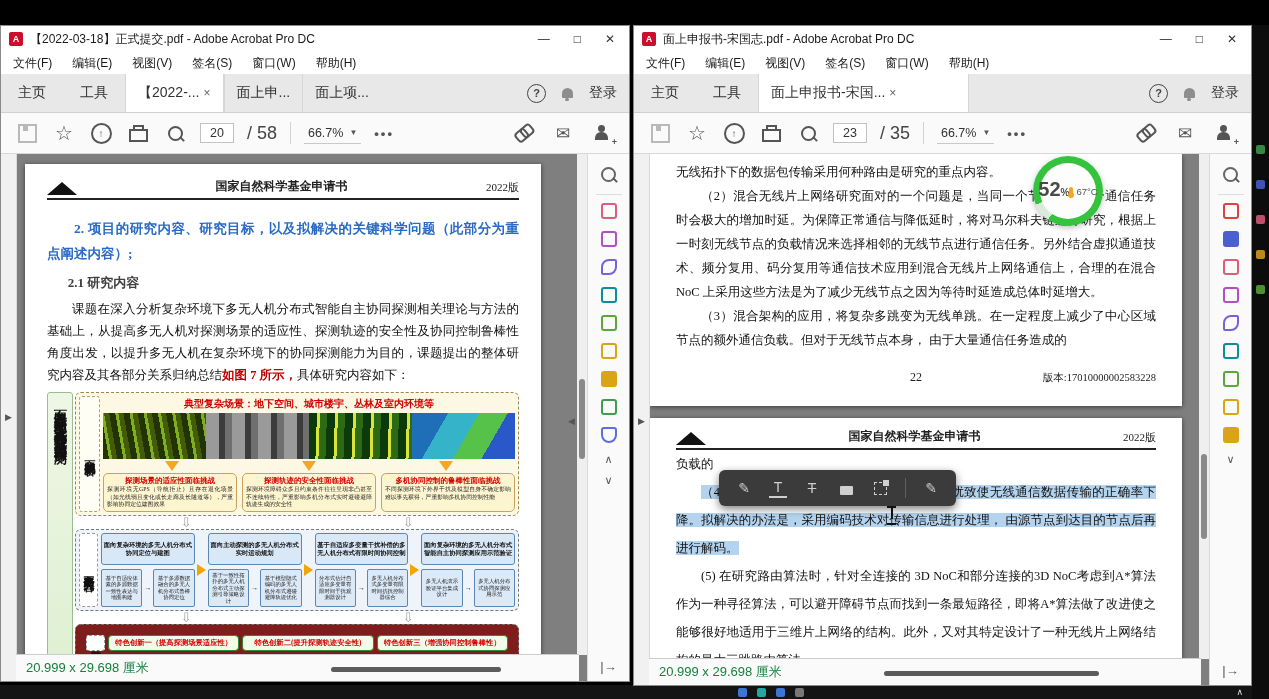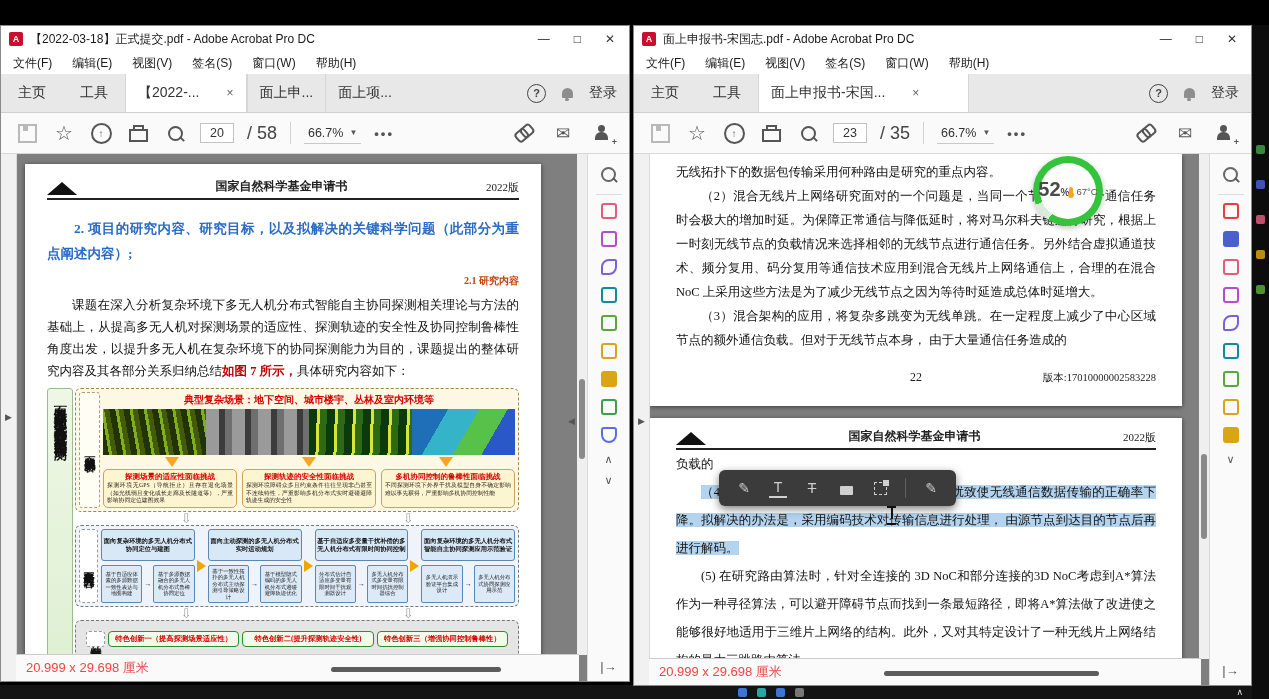--- a/index.html
+++ b/index.html
@@ -19,21 +19,21 @@
   .winbtns span{cursor:default;}
 
   
   .menubar{height:22px;display:flex;align-items:center;gap:20px;padding:0 12px;font-size:12px;
            color:#1a1a1a;background:#fff;flex:0 0 auto;}
 
   
   .tabbar{height:38px;background:#e8e8e8;display:flex;align-items:stretch;font-size:14px;color:#333;
           border-bottom:1px solid #cfcfcf;flex:0 0 auto;}
   .tbtn{padding:0 17px;display:flex;align-items:center;}
-  .dtab{padding:0 12px;display:flex;align-items:center;gap:27px;border-left:1px solid #d6d6d6;}
+  .dtab{padding:0 12px;display:flex;align-items:center;gap:4px;border-left:1px solid #d6d6d6;}
   .dtab.active{background:#fff;border-left:1px solid #d6d6d6;border-right:1px solid #d6d6d6;}
   .tabx{color:#666;font-size:12px;}
   .tabbar-right{margin-left:auto;display:flex;align-items:center;gap:16px;padding-right:12px;}
   .qmark{width:17px;height:17px;border:1.5px solid #444;border-radius:50%;font-size:11px;font-weight:bold;
          display:flex;align-items:center;justify-content:center;color:#444;}
   .bell{width:11px;height:10px;background:#8d8d8d;border-radius:6px 6px 1px 1px;position:relative;}
   .bell::after{content:"";position:absolute;left:3px;bottom:-3px;width:4px;height:3px;background:#8d8d8d;border-radius:2px;}
 
   
   .toolbar{height:40px;background:#fafafa;border-bottom:1px solid #d8d8d8;display:flex;align-items:center;
@@ -71,32 +71,32 @@
   .rail{position:absolute;right:0;top:0;bottom:0;width:42px;background:#fafafa;border-left:1px solid #d9d9d9;
         display:flex;flex-direction:column;align-items:center;padding-top:8px;gap:12px;z-index:6;box-sizing:border-box;}
   .chip{width:16px;height:16px;border-radius:3px;border:2.5px solid var(--c);box-sizing:border-box;}
   .chip.fill{background:var(--c);}
   .chip.shield{border-radius:3px 3px 8px 8px;}
   .railsep{width:26px;height:1px;background:#ddd;margin:-4px 0;}
   .railchev{color:#555;font-size:11px;line-height:9px;}
   .vscroll{position:absolute;top:0;bottom:26px;width:10px;background:#efefef;z-index:4;}
   .vthumb{position:absolute;left:2px;width:6px;background:#8a8a8a;border-radius:3px;}
   .statusbar{position:absolute;left:15px;right:50px;bottom:0;height:26px;background:#fafafa;border-top:1px solid #ccc;
-             font-size:13px;color:#ef4444;display:flex;align-items:center;padding-left:10px;z-index:7;}
+             font-size:13px;color:#15803d;display:flex;align-items:center;padding-left:10px;z-index:7;}
   .hthumb{position:absolute;height:5px;background:#5c5c5c;border-radius:3px;bottom:9px;}
   .page{position:absolute;background:#fff;box-shadow:0 1px 5px rgba(0,0,0,.55);overflow:hidden;box-sizing:border-box;}
 
   
   .serif{font-family:"Liberation Serif","DejaVu Serif",serif;}
   .dochead{display:flex;align-items:flex-end;gap:10px;border-bottom:2.5px solid #222;padding-bottom:3px;}
   .logo{width:0;height:0;border-left:15px solid transparent;border-right:15px solid transparent;border-bottom:13px solid #111;}
   .dochead .ht{flex:1;text-align:center;font-weight:bold;font-size:12px;color:#222;}
   .dochead .hv{font-size:11px;color:#222;}
   .bluehead{color:#2a6bc5;font-weight:bold;font-size:13.5px;line-height:25px;text-align:justify;text-indent:2em;margin:16px 0 0 0;}
-  .subhead{font-weight:bold;font-size:10px;color:#c2410c;margin:8px 0 0 0;text-indent:1.6em;text-align:right;}
+  .subhead{font-weight:bold;font-size:13px;color:#404040;margin:8px 0 0 0;text-indent:1.6em;}
   .bodyp{font-size:12.5px;color:#111;line-height:22px;text-align:justify;text-indent:2em;margin:6px 0 0 0;}
   .red{color:#c00000;font-weight:bold;}
 
   
   .fig{display:flex;margin-top:6px;gap:2px;}
   .figleft{width:26px;background:linear-gradient(#eef7e6,#dff0d2);border:1px solid #9bbd8e;border-radius:3px;
            writing-mode:vertical-rl;text-orientation:upright;font-weight:bold;font-size:13px;color:#111;
            display:flex;align-items:center;justify-content:flex-start;padding-top:6px;letter-spacing:2px;box-sizing:border-box;}
   .figmain{flex:1;min-width:0;}
   .sec{border:1.5px dashed #9b8550;border-radius:6px;background:#fdf8e3;display:flex;padding:3px;gap:3px;box-sizing:border-box;}
@@ -124,21 +124,21 @@
            padding:3px 1px;letter-spacing:1px;}
   .groups{flex:1;display:flex;align-items:stretch;gap:2px;min-width:0;}
   .grp{flex:1;display:flex;flex-direction:column;min-width:0;}
   .gtitle{background:#d9e8f7;border:1px solid #5b87b5;border-radius:3px;font-weight:bold;font-size:6.3px;
           text-align:center;color:#111;padding:2px 1px;line-height:8px;min-height:26px;display:flex;align-items:center;justify-content:center;}
   .gsubs{display:flex;flex:1;align-items:stretch;justify-content:center;gap:2px;margin-top:4px;}
   .gsub{width:42%;background:#dceaf8;border:1px solid #5b87b5;border-radius:2px;font-size:5.4px;line-height:6.5px;
         color:#222;padding:2px;text-align:center;display:flex;align-items:center;}
   .garr{align-self:center;font-size:7px;color:#222;}
   .yarr{align-self:center;width:0;height:0;border-top:6px solid transparent;border-bottom:6px solid transparent;border-left:9px solid #f0a500;}
-  .sec3{border:1.5px dashed #777;border-radius:6px;background:#e5e5e5;display:flex;padding:10px;gap:3px;box-sizing:border-box;}
+  .sec3{border:1.5px dashed #777;border-radius:6px;background:#7f1d1d;display:flex;padding:10px;gap:3px;box-sizing:border-box;}
   .innov{flex:1;background:#f2fbe9;border:1px solid #2e8b2e;border-radius:4px;color:#d40000;font-weight:bold;
          font-size:7.3px;text-align:center;padding:2px 1px;min-width:0;}
 
   
   .rp{font-size:12.5px;line-height:24px;color:#111;text-align:justify;margin:0;}
   .ind{text-indent:2em;}
   .pfoot{display:flex;align-items:center;margin-top:18px;position:relative;font-size:11px;color:#222;}
   .pfoot .num{flex:1;text-align:center;font-size:12px;}
   .pfoot .ver{position:absolute;right:0;font-size:10.5px;}
   .hl{background:#b3d3ee;}

